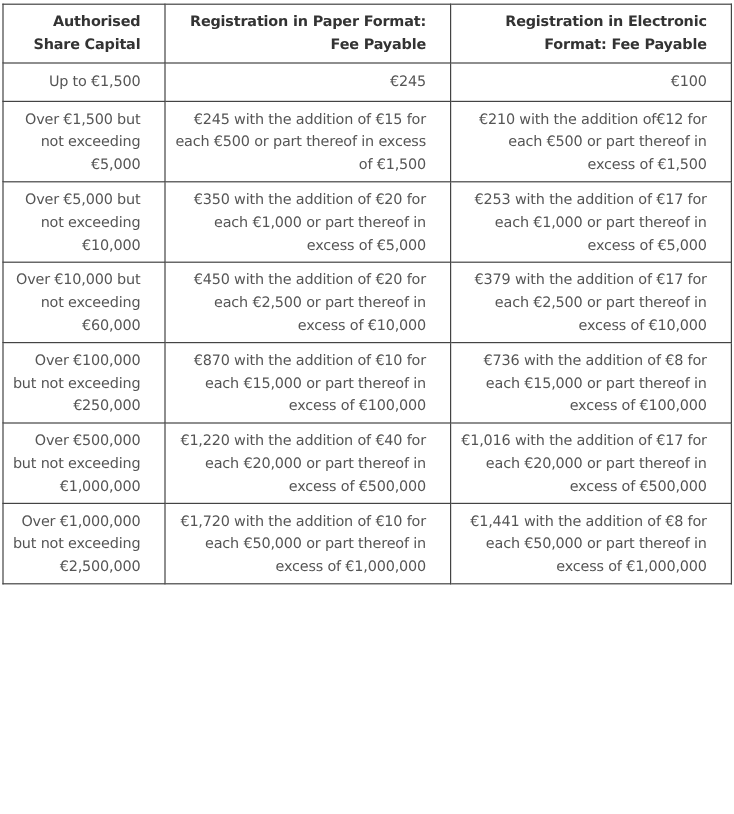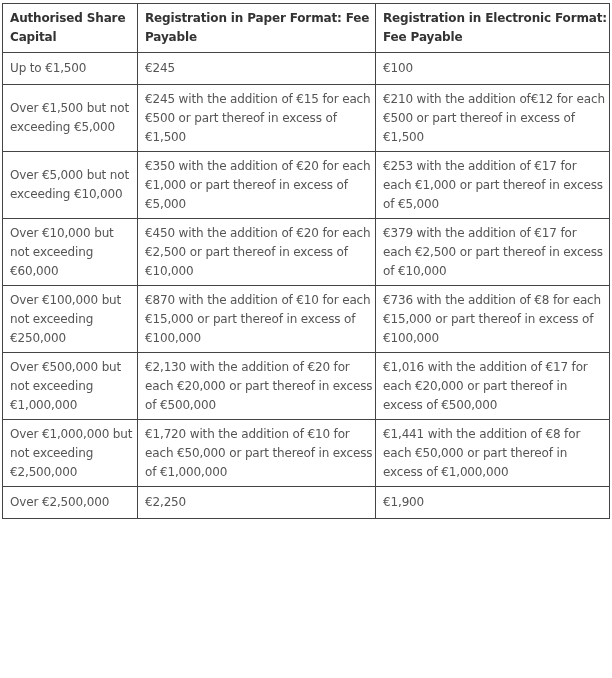--- a/index.html
+++ b/index.html
@@ -23,22 +23,22 @@
     table-layout: fixed;
     color: #555555;
     font-size: 12px;
     letter-spacing: -0.15px;
   }
   table.fees col.c1 { width: 135px; }
   table.fees col.c2 { width: 238px; }
   table.fees col.c3 { width: 234px; }
   table.fees th, table.fees td {
     border: 1.5px solid #444444;
-    padding: 0 2px 0 7px;
-    text-align: left;
+    padding: 0 20px 0 7px;
+    text-align: right;
     vertical-align: middle;
     line-height: 19px;
     word-wrap: break-word;
   }
   table.fees th {
     color: #333333;
     font-weight: bold;
     height: 48px;
     vertical-align: middle;
   }
@@ -82,27 +82,22 @@
       <td>€450 with the addition of €20 for each €2,500 or part thereof in excess of €10,000</td>
       <td>€379 with the addition of €17 for each €2,500 or part thereof in excess of €10,000</td>
     </tr>
     <tr class="multi">
       <td>Over €100,000 but not exceeding €250,000</td>
       <td>€870 with the addition of €10 for each €15,000 or part thereof in excess of €100,000</td>
       <td>€736 with the addition of €8 for each €15,000 or part thereof in excess of €100,000</td>
     </tr>
     <tr class="multi">
       <td>Over €500,000 but not exceeding €1,000,000</td>
-      <td>€2,130 with the addition of €20 for each €20,000 or part thereof in excess of €500,000</td>
+      <td>€1,220 with the addition of €40 for each €20,000 or part thereof in excess of €500,000</td>
       <td>€1,016 with the addition of €17 for each €20,000 or part thereof in excess of €500,000</td>
     </tr>
     <tr class="multi">
       <td>Over €1,000,000 but not exceeding €2,500,000</td>
       <td>€1,720 with the addition of €10 for each €50,000 or part thereof in excess of €1,000,000</td>
       <td>€1,441 with the addition of €8 for each €50,000 or part thereof in excess of €1,000,000</td>
     </tr>
-    <tr class="single">
-      <td>Over €2,500,000</td>
-      <td>€2,250</td>
-      <td>€1,900</td>
-    </tr>
   </tbody>
 </table>
 
 </body></html>

